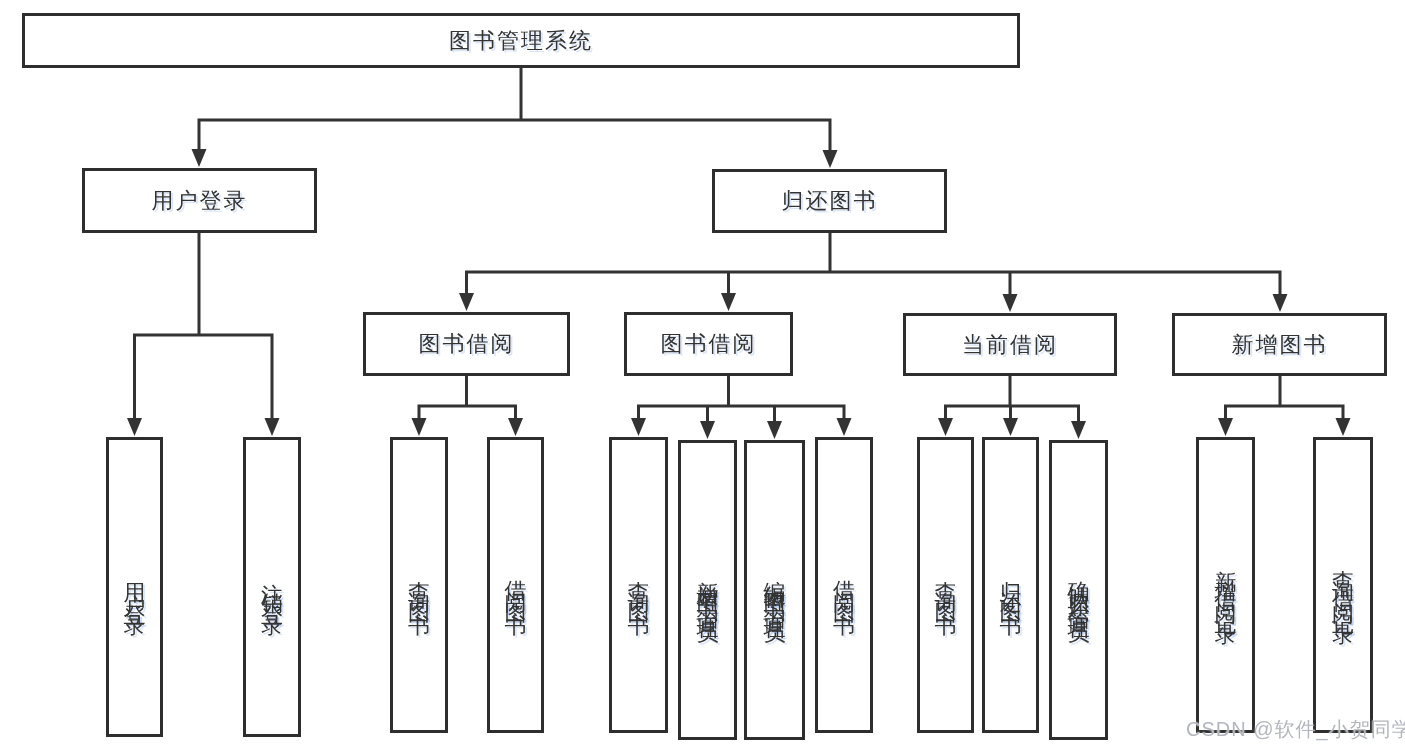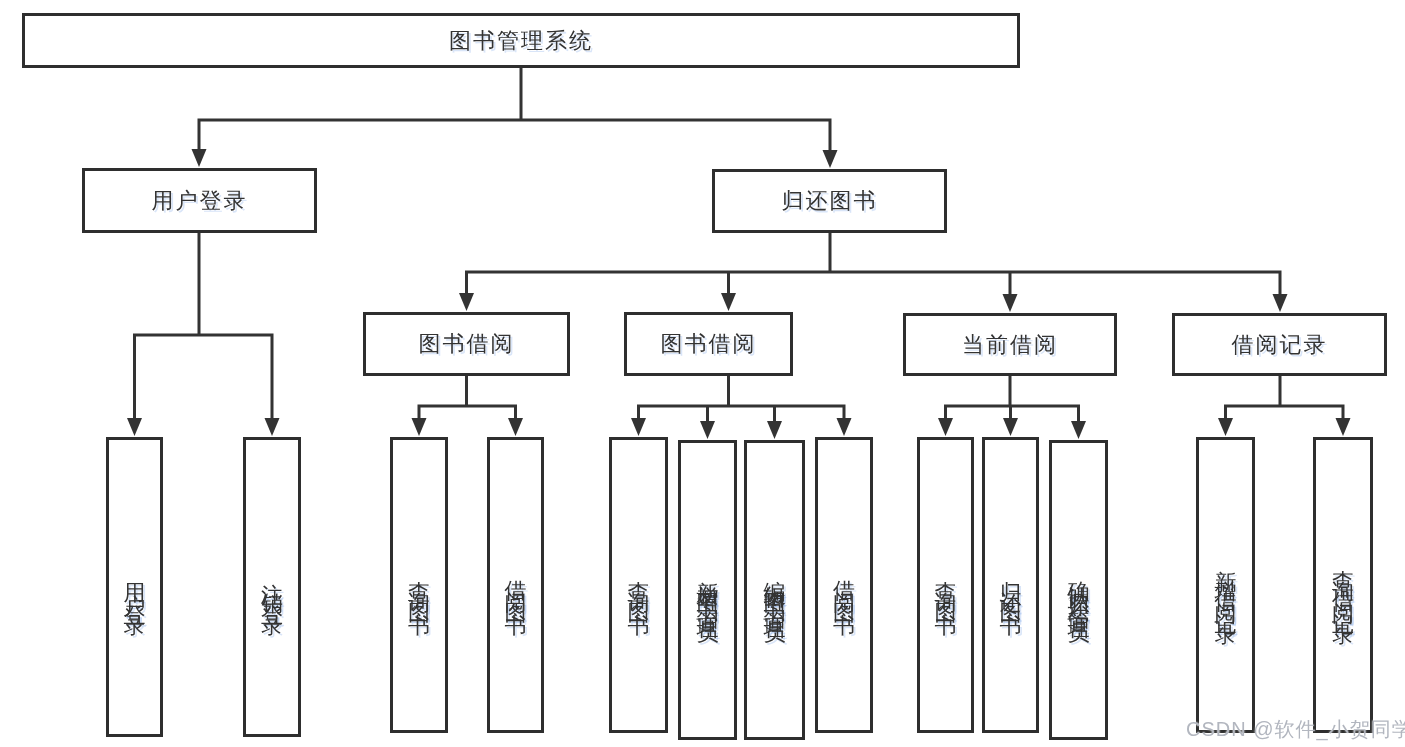--- a/index.html
+++ b/index.html
@@ -128,21 +128,21 @@
   <div class="node" style="left:363px; top:312px; width:207px; height:64px;">
     <span>图书借阅</span>
   </div>
   <div class="node" style="left:624px; top:312px; width:169px; height:64px;">
     <span>图书借阅</span>
   </div>
   <div class="node" style="left:903px; top:313px; width:214px; height:63px;">
     <span>当前借阅</span>
   </div>
   <div class="node" style="left:1172px; top:313px; width:215px; height:63px;">
-    <span>借阅记录</span>
+    <span>新增图书</span>
   </div>
 
   <div class="node vnode" style="left:106px; top:437px; width:57px; height:300px;">
     <span>用户登录</span>
   </div>
   <div class="node vnode" style="left:243px; top:437px; width:58px; height:300px;">
     <span>注销登录</span>
   </div>
 
   <div class="node vnode" style="left:390px; top:437px; width:58px; height:296px;">

